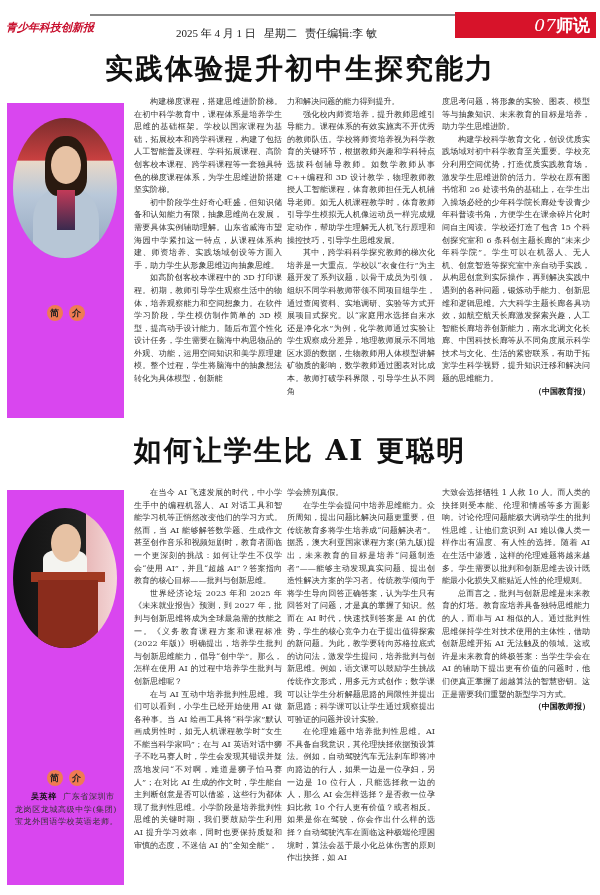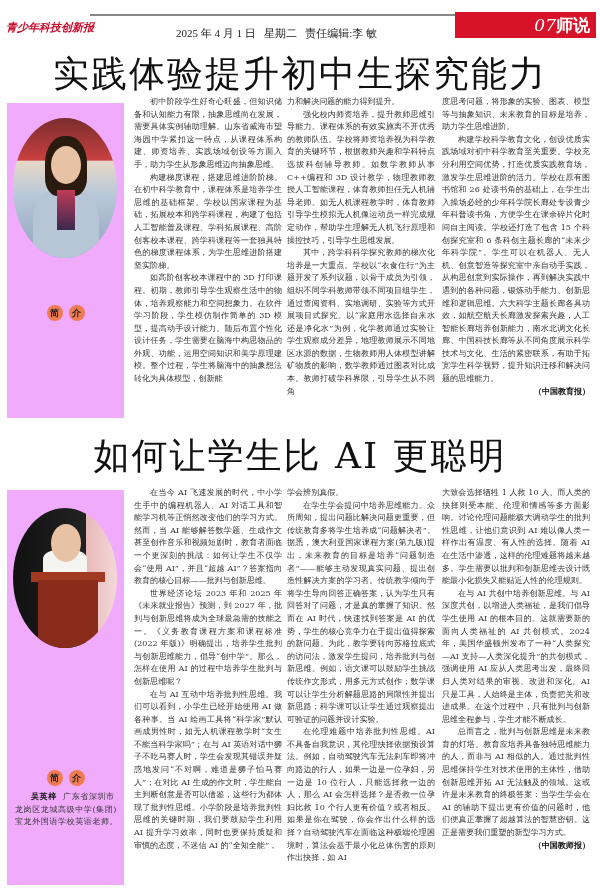--- a/index.html
+++ b/index.html
@@ -3,24 +3,24 @@
 <meta charset="utf-8">
 <style>
   html, body { margin:0; padding:0; background:#ffffff; }
   body { width:600px; height:895px; position:relative; overflow:hidden; font-family:"DejaVu Serif", serif; color:#222; }
   .header { position:absolute; left:0; top:0; width:600px; height:44px; }
   .logo { position:absolute; left:6px; top:20px; font-family:"DejaVu Serif", serif; font-size:11px; font-weight:bold; color:#c8102e; font-style:italic; letter-spacing:0px; }
   .topline { position:absolute; left:90px; top:14px; width:368px; height:2px; background:#888; }
   .dateline { position:absolute; left:176px; top:26px; font-family:Liberation Serif, serif; font-size:11px; color:#222; }
   .section-tag { position:absolute; left:455px; top:12px; width:141px; height:26px; background:#d7132a; color:#fff; font-family:"DejaVu Serif", serif; font-size:17px; font-weight:bold; text-align:right; padding-right:6px; box-sizing:border-box; line-height:26px; }
   .section-tag .num { font-style:italic; font-weight:normal; }
-  .title { position:absolute; left:0; width:600px; text-align:center; font-family:"DejaVu Serif", serif; font-weight:normal; color:#111; font-size:36px; letter-spacing:2px; }
+  .title { position:absolute; left:0; width:600px; text-align:center; font-family:"DejaVu Serif", serif; font-weight:bold; color:#111; font-size:28px; letter-spacing:2px; }
   .t1 { top:50px; }
   .t2 { top:432px; }
-  .sidebar { position:absolute; left:7px; width:117px; background:#f0abfc; }
+  .sidebar { position:absolute; left:7px; width:117px; background:#d946ef; }
   .sb1 { top:103px; height:315px; }
   .sb2 { top:490px; height:395px; }
   .photo { position:absolute; left:6px; width:104px; height:140px; border-radius:50%; overflow:hidden; }
   .sb1 .photo { top:15px; background:linear-gradient(180deg,#7b2d2d 0%,#c94040 30%,#e8d8c8 31%,#b9c8d9 55%,#8fa3be 100%); }
   .sb2 .photo { top:18px; background:linear-gradient(90deg,#111 0%,#222 70%,#e8b8b8 70%,#f4d8d8 100%); }
   .face { position:absolute; left:38px; top:22px; width:30px; height:38px; border-radius:50%; background:#e7c2a4; }
   .sb1 .face { left:38px; top:28px; }
   .hair { position:absolute; left:32px; top:18px; width:42px; height:60px; border-radius:45% 45% 30% 30%; background:#2a1a10; }
   .body1 { position:absolute; left:20px; top:70px; width:66px; height:80px; border-radius:40% 40% 0 0; background:#b7c6d6; }
   .scarf { position:absolute; left:44px; top:72px; width:18px; height:40px; background:linear-gradient(180deg,#c23a58,#3a2a4e); }
@@ -72,22 +72,22 @@
     <div class="hair"></div>
     <div class="face"></div>
     <div class="scarf"></div>
   </div>
   <div class="badge-row">
     <span class="badge">简</span><span class="badge">介</span>
   </div>
 </div>
 
 <div class="col a1c1">
+  <p>构建梯度课程，搭建思维进阶阶梯。在初中科学教育中，课程体系是培养学生思维的基础框架。学校以国家课程为基础，拓展校本和跨学科课程，构建了包括人工智能普及课程、学科拓展课程、高阶创客校本课程、跨学科课程等一套独具特色的梯度课程体系，为学生思维进阶搭建坚实阶梯。</p>
   <p>初中阶段学生好奇心旺盛，但知识储备和认知能力有限，抽象思维尚在发展，需要具体实例辅助理解。山东省威海市望海园中学紧扣这一特点，从课程体系构建、师资培养、实践场域创设等方面入手，助力学生从形象思维迈向抽象思维。</p>
-  <p>构建梯度课程，搭建思维进阶阶梯。在初中科学教育中，课程体系是培养学生思维的基础框架。学校以国家课程为基础，拓展校本和跨学科课程，构建了包括人工智能普及课程、学科拓展课程、高阶创客校本课程、跨学科课程等一套独具特色的梯度课程体系，为学生思维进阶搭建坚实阶梯。</p>
   <p>如高阶创客校本课程中的 3D 打印课程。初期，教师引导学生观察生活中的物体，培养观察能力和空间想象力。在软件学习阶段，学生模仿制作简单的 3D 模型，提高动手设计能力。随后布置个性化设计任务，学生需要在脑海中构思物品的外观、功能，运用空间知识和美学原理建模。整个过程，学生将脑海中的抽象想法转化为具体模型，创新能</p>
 </div>
 <div class="col a1c2">
   <p class="cont">力和解决问题的能力得到提升。</p>
   <p>强化校内师资培养，提升教师思维引导能力。课程体系的有效实施离不开优秀的教师队伍。学校将师资培养视为科学教育的关键环节，根据教师兴趣和学科特点选拔科创辅导教师。如数学教师从事 C++编程和 3D 设计教学，物理教师教授人工智能课程，体育教师担任无人机辅导老师。如无人机课程教学时，体育教师引导学生模拟无人机像运动员一样完成规定动作，帮助学生理解无人机飞行原理和操控技巧，引导学生思维发展。</p>
   <p>其中，跨学科科学探究教师的梯次化培养是一大重点。学校以“衣食住行”为主题开发了系列议题，以骨干成员为引领，组织不同学科教师带领不同项目组学生，通过查阅资料、实地调研、实验等方式开展项目式探究。以“家庭用水选择自来水还是净化水”为例，化学教师通过实验让学生观察成分差异，地理教师展示不同地区水源的数据，生物教师用人体模型讲解矿物质的影响，数学教师通过图表对比成本。教师打破学科界限，引导学生从不同角</p>
 </div>
 <div class="col a1c3">
   <p class="cont">度思考问题，将形象的实验、图表、模型等与抽象知识、未来教育的目标是培养，助力学生思维进阶。</p>
   <p>构建学校科学教育文化，创设优质实践场域对初中科学教育至关重要。学校充分利用空间优势，打造优质实践教育场，激发学生思维进阶的活力。学校在原有图书馆和 26 处读书角的基础上，在学生出入操场必经的少年科学院长廊处专设青少年科普读书角，方便学生在课余碎片化时间自主阅读。学校还打造了包含 15 个科创探究室和 6 条科创主题长廊的“未来少年科学院”。学生可以在机器人、无人机、创意智造等探究室中亲自动手实践，从构思创意到实际操作，再到解决实践中遇到的各种问题，锻炼动手能力、创新思维和逻辑思维。六大科学主题长廊各具功效，如航空航天长廊激发探索兴趣，人工智能长廊培养创新能力，南水北调文化长廊、中国科技长廊等从不同角度展示科学技术与文化、生活的紧密联系，有助于拓宽学生科学视野，提升知识迁移和解决问题的思维能力。</p>
@@ -114,15 +114,14 @@
   <p>世界经济论坛 2023 年和 2025 年《未来就业报告》预测，到 2027 年，批判与创新思维将成为全球最急需的技能之一。《义务教育课程方案和课程标准(2022 年版)》明确提出，培养学生批判与创新思维能力，倡导“创中学”。那么，怎样在使用 AI 的过程中培养学生批判与创新思维呢？</p>
   <p>在与 AI 互动中培养批判性思维。我们可以看到，小学生已经开始使用 AI 做各种事。当 AI 绘画工具将“科学家”默认画成男性时，如无人机课程教学时“女生不能当科学家吗”；在与 AI 英语对话中狮子不吃马赛人时，学生会发现其错误并疑惑地发问“不对啊，难道是狮子怕马赛人”；在对比 AI 生成的作文时，学生能自主判断创意是否可以借鉴，这些行为都体现了批判性思维。小学阶段是培养批判性思维的关键时期，我们要鼓励学生利用 AI 提升学习效率，同时也要保持质疑和审慎的态度，不迷信 AI 的“全知全能”，</p>
 </div>
 <div class="col a2c2">
   <p class="cont">学会辨别真假。</p>
   <p>在学生学会提问中培养思维能力。众所周知，提出问题比解决问题更重要，但传统教育多将学生培养成“问题解决者”。据悉，澳大利亚国家课程方案(第九版)提出，未来教育的目标是培养“问题制造者”——能够主动发现真实问题、提出创造性解决方案的学习者。传统教学倾向于将学生导向回答正确答案，认为学生只有回答对了问题，才是真的掌握了知识。然而在 AI 时代，快速找到答案是 AI 的优势，学生的核心竞争力在于提出值得探索的新问题。为此，教学要转向苏格拉底式的访问法，激发学生提问，培养批判与创新思维。例如，语文课可以鼓励学生挑战传统作文形式，用多元方式创作；数学课可以让学生分析解题思路的局限性并提出新思路；科学课可以让学生通过观察提出可验证的问题并设计实验。</p>
   <p>在伦理难题中培养批判性思维。AI 不具备自我意识，其伦理抉择依据预设算法。例如，自动驾驶汽车无法刹车即将冲向路边的行人，如果一边是一位孕妇，另一边是 10 位行人，只能选择救一边的人，那么 AI 会怎样选择？是否救一位孕妇比救 10 个行人更有价值？或者相反。如果是你在驾驶，你会作出什么样的选择？自动驾驶汽车在面临这种极端伦理困境时，算法会基于最小化总体伤害的原则作出抉择，如 AI</p>
 </div>
 <div class="col a2c3">
   <p class="cont">大致会选择牺牲 1 人救 10 人。而人类的抉择则受本能、伦理和情感等多方面影响。讨论伦理问题能极大调动学生的批判性思维，让他们意识到 AI 难以像人类一样作出有温度、有人性的选择。随着 AI 在生活中渗透，这样的伦理难题将越来越多。学生需要以批判和创新思维去设计既能最小化损失又能贴近人性的伦理规则。</p>
-  <p>在与 AI 共创中培养创新思维。与 AI 深度共创，以增进人类福祉，是我们倡导学生使用 AI 的根本目的。这就需要新的面向人类福祉的 AI 共创模式。2024 年，美国华盛顿州发布了一种“人类探究—AI 支持—人类深化提升”的共创模式，强调使用 AI 应从人类思考出发，最终回归人类对结果的审视、改进和深化。AI 只是工具，人始终是主体，负责把关和改进成果。在这个过程中，只有批判与创新思维全程参与，学生才能不断成长。</p>
   <p><span>总而言之，批判与创新思维是未来教育的灯塔。教育应培养具备独特思维能力的人，而非与 AI 相似的人。通过批判性思维保持学生对技术使用的主体性，借助创新思维开拓 AI 无法触及的领域。这或许是未来教育的终极答案：当学生学会在 AI 的辅助下提出更有价值的问题时，他们便真正掌握了超越算法的智慧密钥。这正是需要我们重塑的新型学习方式。</span> <span class="source-inline">（中国教师报）</span></p>
 </div>
 
 </body></html>

